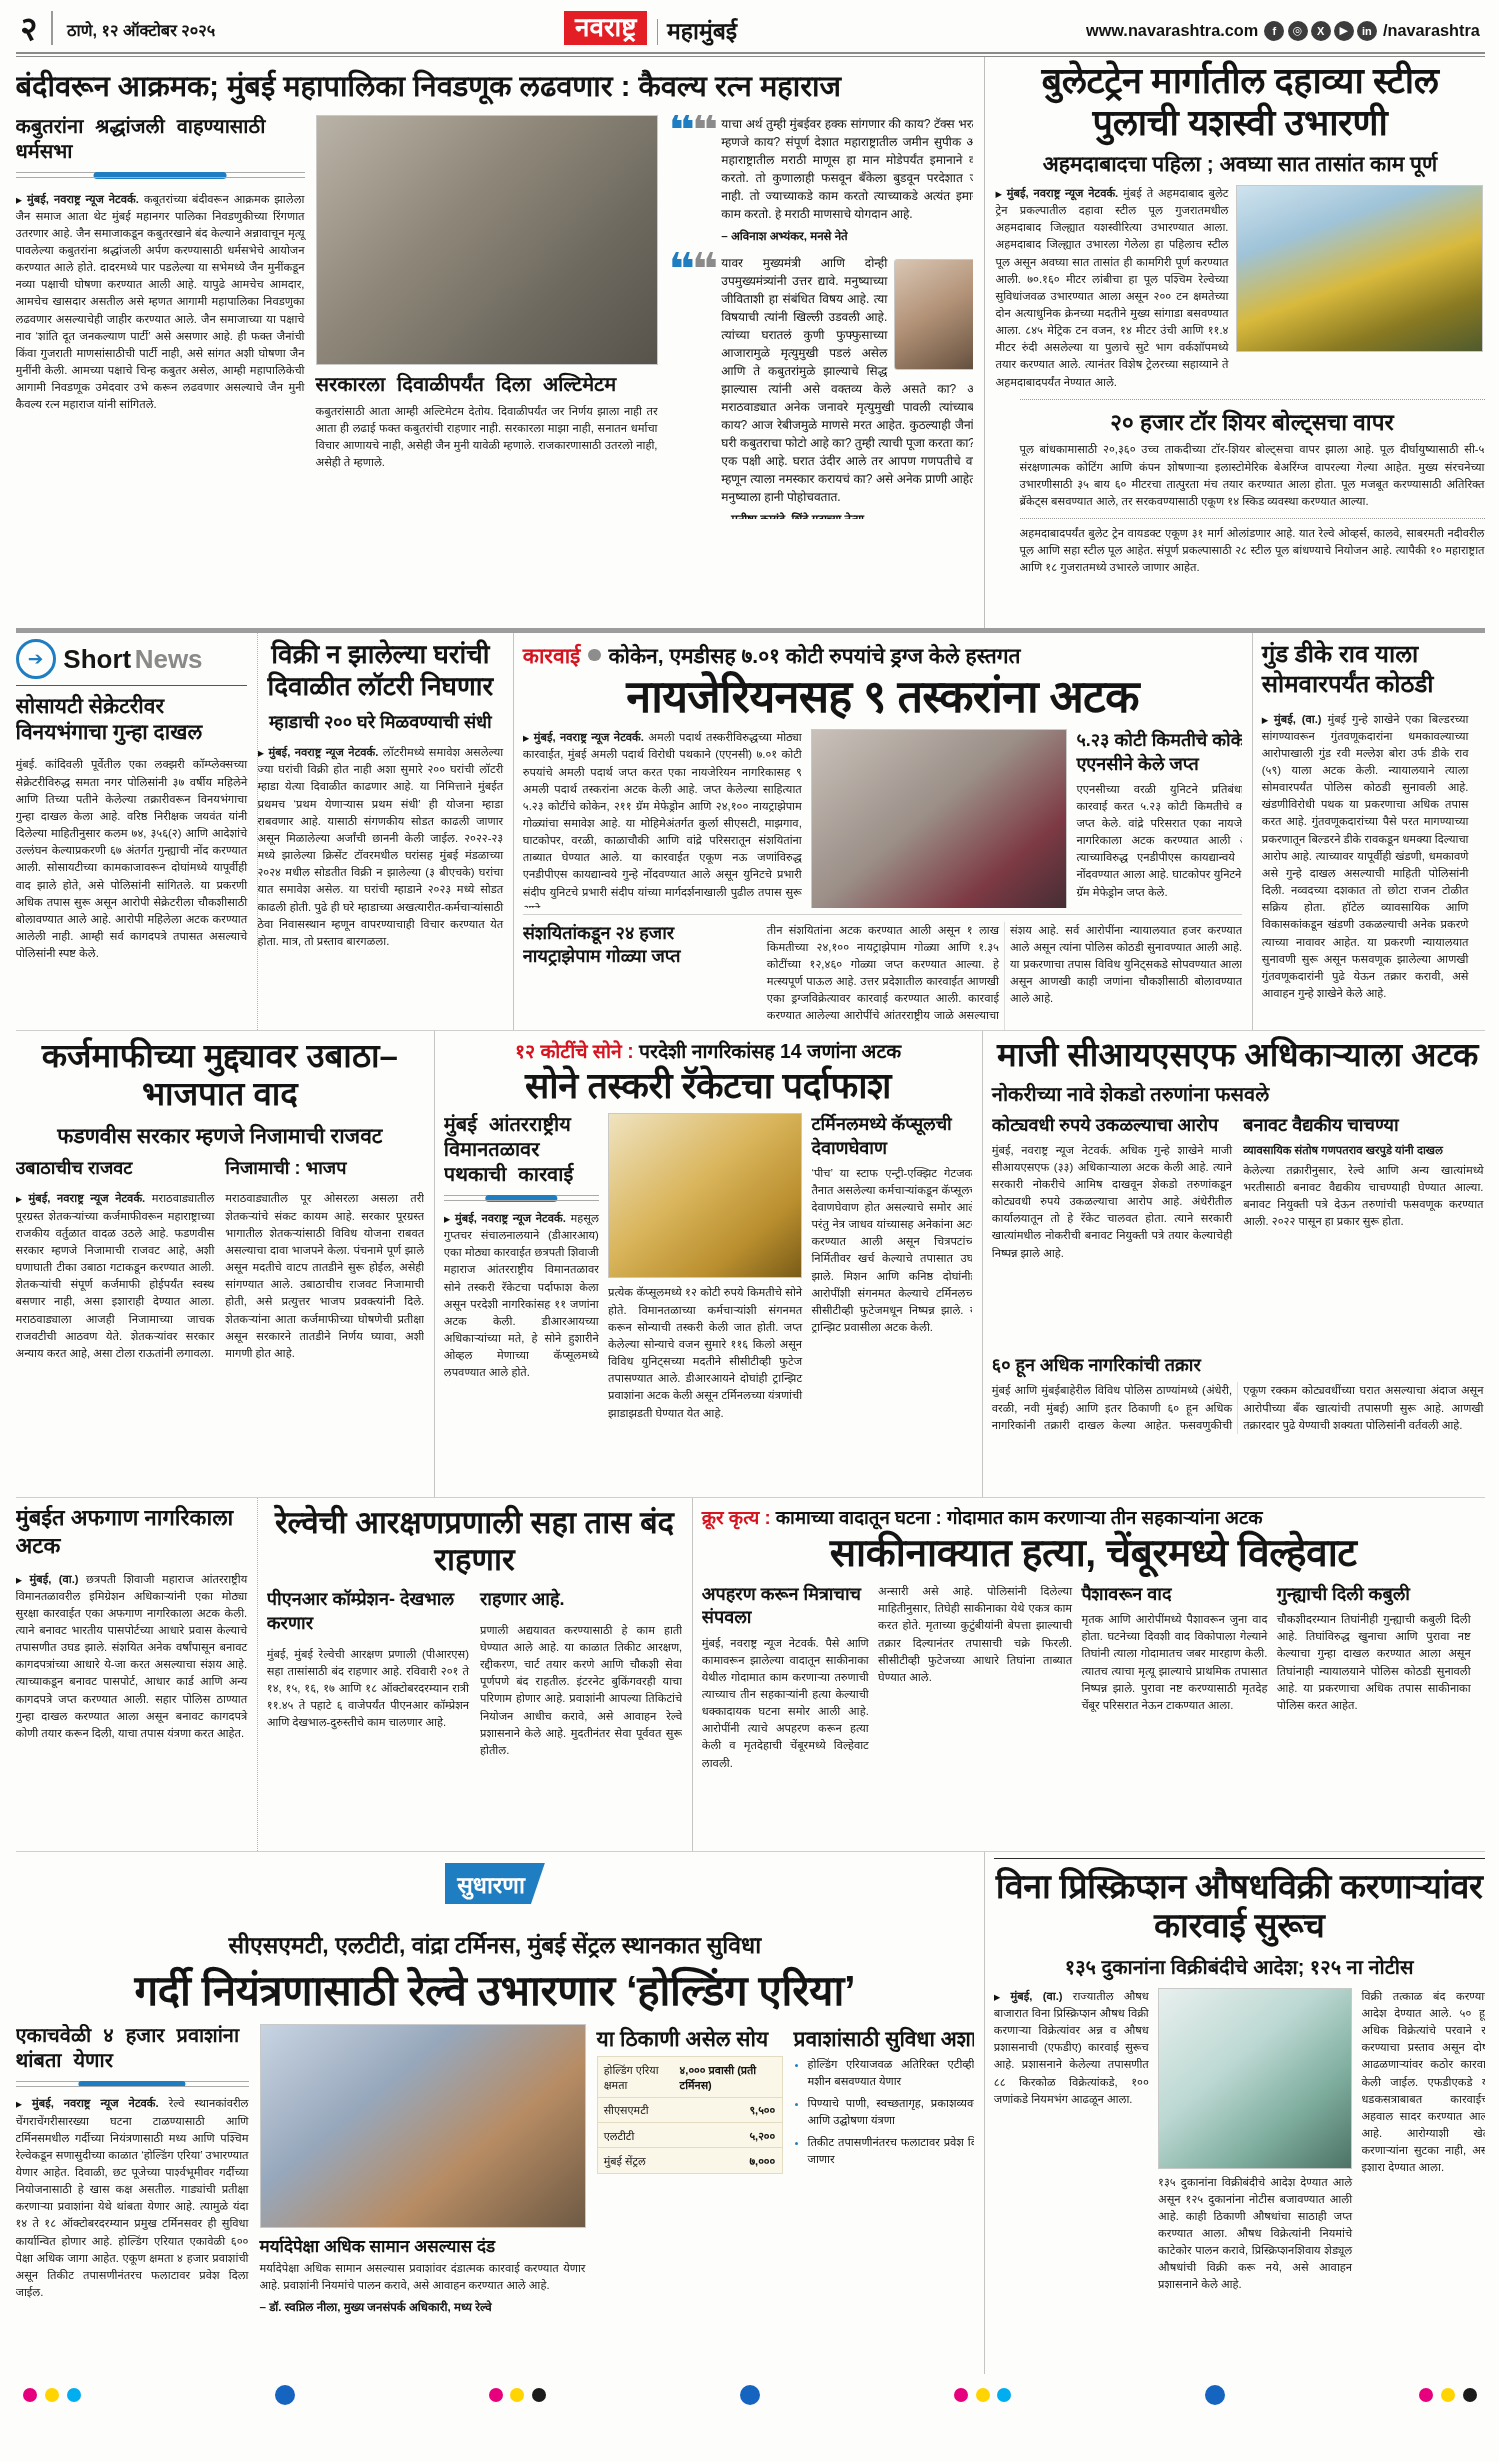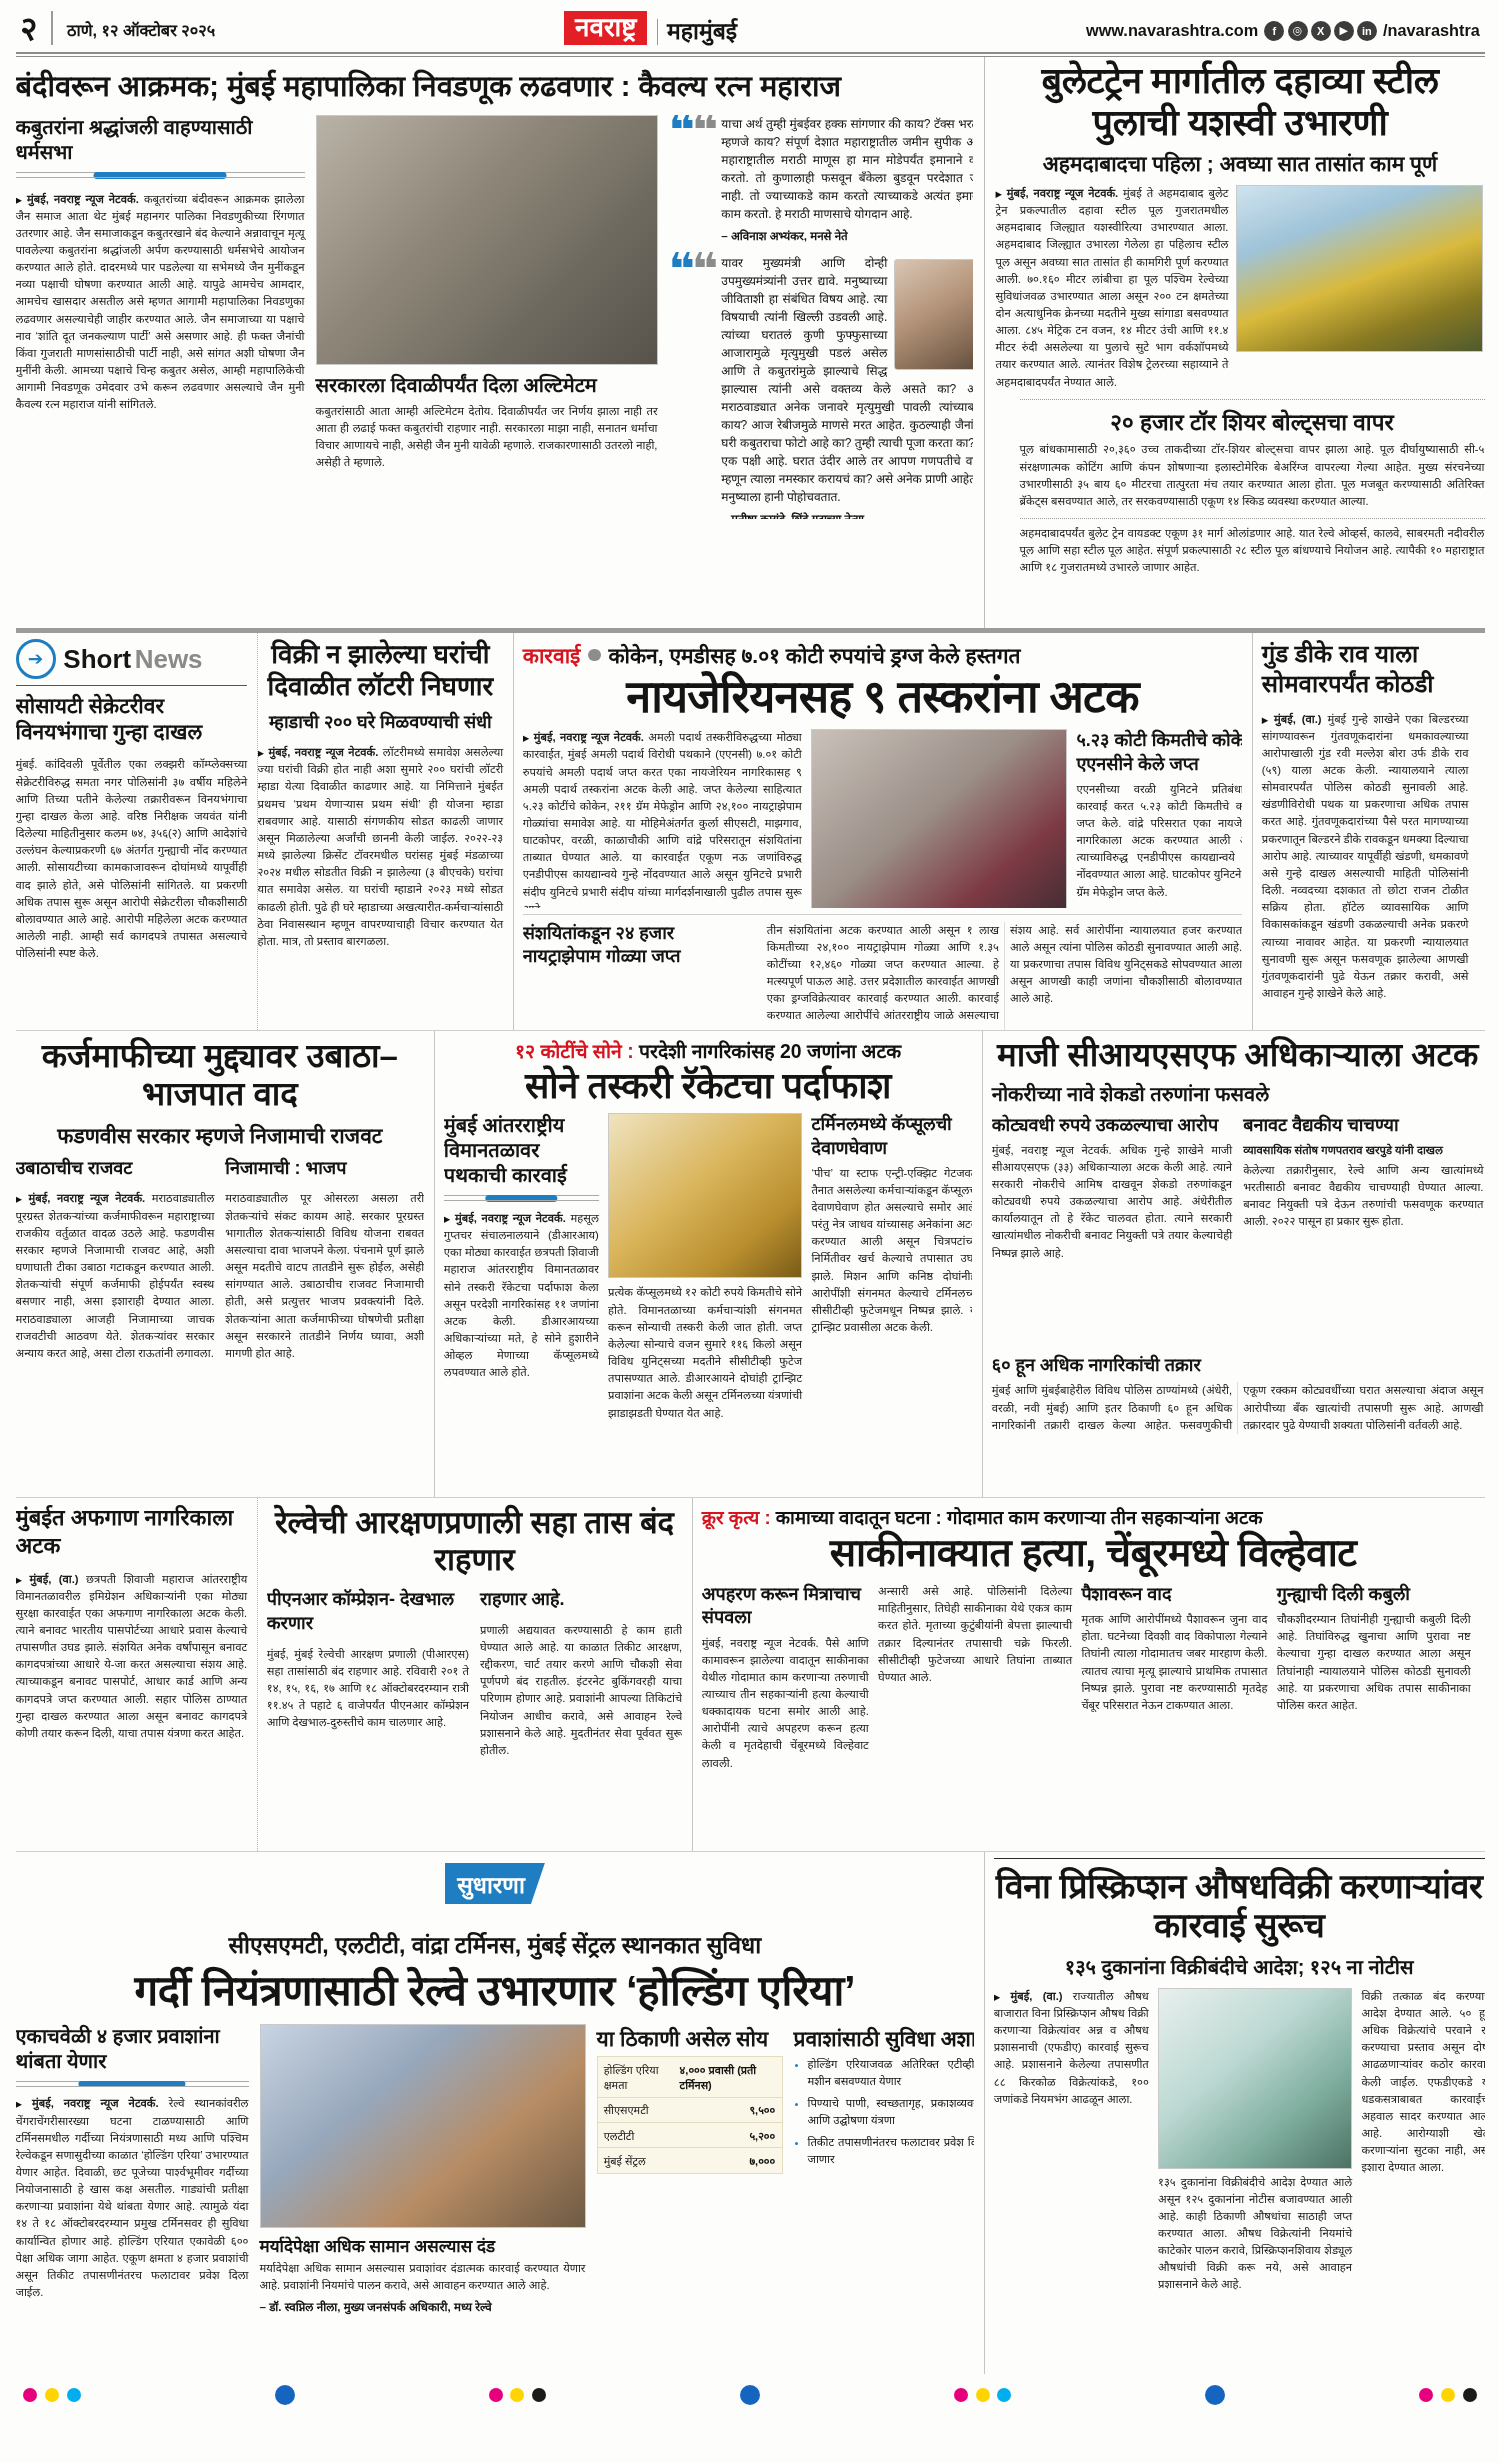--- a/index.html
+++ b/index.html
@@ -44,21 +44,21 @@
   .colrule{border-right:1.2px solid #c4c4c4;}
   .dotrule{border-right:1.6px dotted #b5b5b5;}
 
   
   .row{display:grid;overflow:hidden;}
   .row1{grid-template-columns:969px 500px;column-gap:0;height:571px;border-bottom:5.4px solid #9c9c9c;}
   .lead{padding:3.1px 11px 0 0;border-right:1.2px solid #bdbdbd;overflow:hidden;}
   .lead h1{font-size:62px;font-weight:800;letter-spacing:-0.8px;line-height:1.08;}
   .lead .deck{font-size:29px;font-weight:800;margin-top:9.3px;line-height:1.2;}
   .lead-grid{display:grid;grid-template-columns:289px 342px 320px;column-gap:11px;margin-top:11px;height:404px;overflow:hidden;}
-  .subhead26{font-size:20px;font-weight:800;line-height:1.25;}
+  .subhead26{font-size:20px;font-weight:800;line-height:1.25;font-family:Liberation Mono, monospace;}
   .lead-photo{height:248px;}
   .pq{display:flex;gap:6.2px;}
   .pq .txt{font-size:12px;line-height:1.5;text-align:justify;}
   .pq-portrait{float:right;width:93px;height:109px;margin:4.7px 0 0 6.2px;border-radius:3.1px;}
   .bt{padding:3.1px 0 0 11px;overflow:hidden;}
   .bt h2{font-size:36px;font-weight:800;text-align:center;line-height:1.15;letter-spacing:-0.4px;}
   .bt .deck{font-size:21px;font-weight:800;text-align:center;margin-top:6.2px;}
   .bt-grid{display:grid;grid-template-columns:233px 247px;column-gap:7.8px;margin-top:7.8px;}
   .bt-photo{height:165px;}
   .factbox{border-top:1.6px dotted #9a9a9a;margin-top:7.8px;padding-top:6.2px;margin-left:24px;}
@@ -268,21 +268,21 @@
         <div>
           <div class="loan-sub">निजामाची : भाजप</div>
           <p class="body-txt">मराठवाड्यातील पूर ओसरला असला तरी शेतकऱ्यांचे संकट कायम आहे. सरकार पूरग्रस्त भागातील शेतकऱ्यांसाठी विविध योजना राबवत असल्याचा दावा भाजपने केला. पंचनामे पूर्ण झाले असून मदतीचे वाटप तातडीने सुरू होईल, असेही सांगण्यात आले. उबाठाचीच राजवट निजामाची होती, असे प्रत्युत्तर भाजप प्रवक्त्यांनी दिले. शेतकऱ्यांना आता कर्जमाफीच्या घोषणेची प्रतीक्षा असून सरकारने तातडीने निर्णय घ्यावा, अशी मागणी होत आहे.</p>
         </div>
       </div>
     </section>
 
     <section class="cell colrule" style="padding-left:9.3px;">
       <div class="gold-kick">
         <span class="kick-red">१२ कोटींचे सोने :</span>
-        <span class="kick-blk">परदेशी नागरिकांसह 20 जणांना अटक</span>
+        <span class="kick-blk">परदेशी नागरिकांसह 14 जणांना अटक</span>
       </div>
       <h2 class="gold-title">सोने तस्करी रॅकेटचा पर्दाफाश</h2>
       <div class="gold-grid">
         <div>
           <div class="subhead26">मुंबई आंतरराष्ट्रीय विमानतळावर पथकाची कारवाई</div>
           <div class="divider-blue">
               <div class="pill"></div>
             </div>
           <p class="body-txt" style="margin:0;"><span class="tri">▶</span><span class="lede">मुंबई, नवराष्ट्र न्यूज नेटवर्क.</span> <span>महसूल गुप्तचर संचालनालयाने (डीआरआय) एका मोठ्या कारवाईत छत्रपती शिवाजी महाराज आंतरराष्ट्रीय विमानतळावर सोने तस्करी रॅकेटचा पर्दाफाश केला असून परदेशी नागरिकांसह ११ जणांना अटक केली. डीआरआयच्या अधिकाऱ्यांच्या मते, हे सोने हुशारीने ओव्हल मेणाच्या कॅप्सूलमध्ये लपवण्यात आले होते.</span></p>
         </div>

